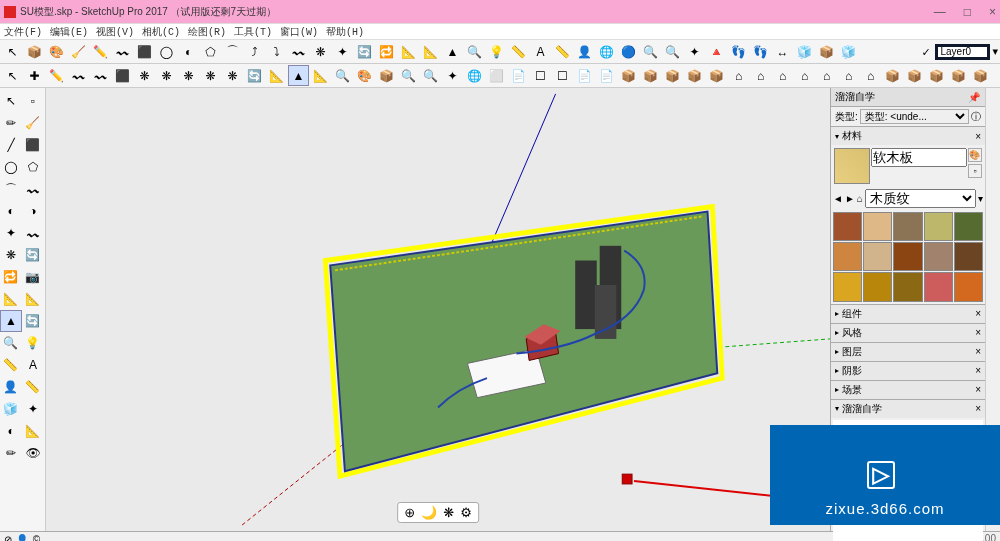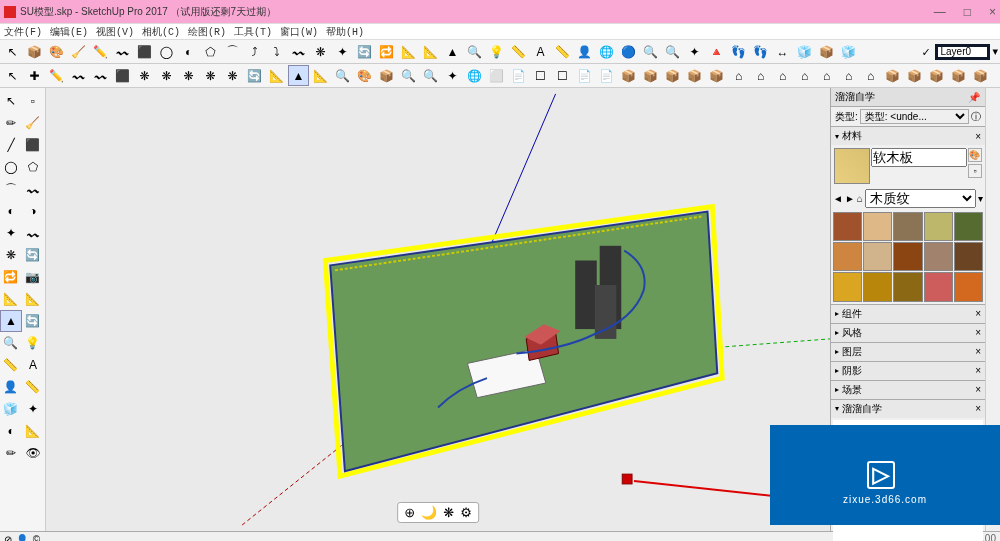--- a/index.html
+++ b/index.html
@@ -59,21 +59,21 @@
     .mat-grid .mat-item { aspect-ratio: 1; border: 1px solid #888; cursor: pointer; }
     .collapsed-section { background: #e8e8e8; padding: 2px 4px; border-top: 1px solid #aaa; display: flex; align-items: center; cursor: pointer; }
     .collapsed-section .arrow { margin-right: 3px; font-size: 8px; }
     
     .status-bar { height: 16px; background: #f0f0f0; border-top: 1px solid #aaa; display: flex; align-items: center; padding: 0 4px; font-size: 10px; }
     .status-bar .left-icons { display: flex; gap: 4px; }
     .status-bar .right { margin-left: auto; display: flex; gap: 8px; color: #666; }
     
     .watermark { position: absolute; right: 0; bottom: 16px; width: 230px; height: 100px; background: #0066b3; display: flex; align-items: center; justify-content: center; color: #fff; font-size: 22px; font-weight: bold; }
     .watermark .play { width: 28px; height: 28px; border: 2px solid #fff; border-radius: 3px; margin-right: 8px; display: flex; align-items: center; justify-content: center; }
-    .watermark .sub { position: absolute; bottom: 20px; font-size: 10px; font-weight: normal; letter-spacing: 1px;}
+    .watermark .sub { position: absolute; bottom: 8px; font-size: 15px; font-weight: normal; letter-spacing: 1px;}
     
     .scroll-v { width: 15px; background: #f0f0f0; border-left: 1px solid #ccc; }
   </style>
 </head>
 <body>
 
 <div class="title-bar">
   <div class="app-icon"></div>
   <div class="title">SU模型.skp - SketchUp Pro 2017 （试用版还剩7天过期）</div>
   <div class="win-controls">

